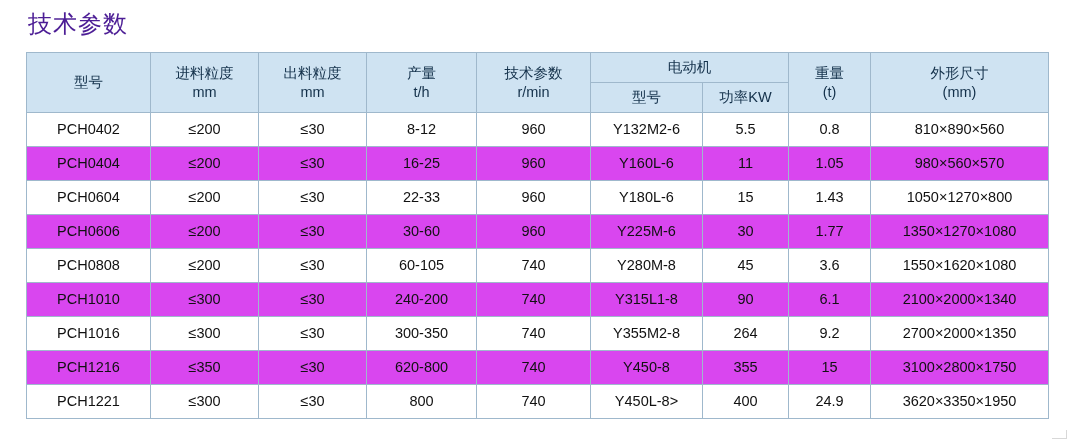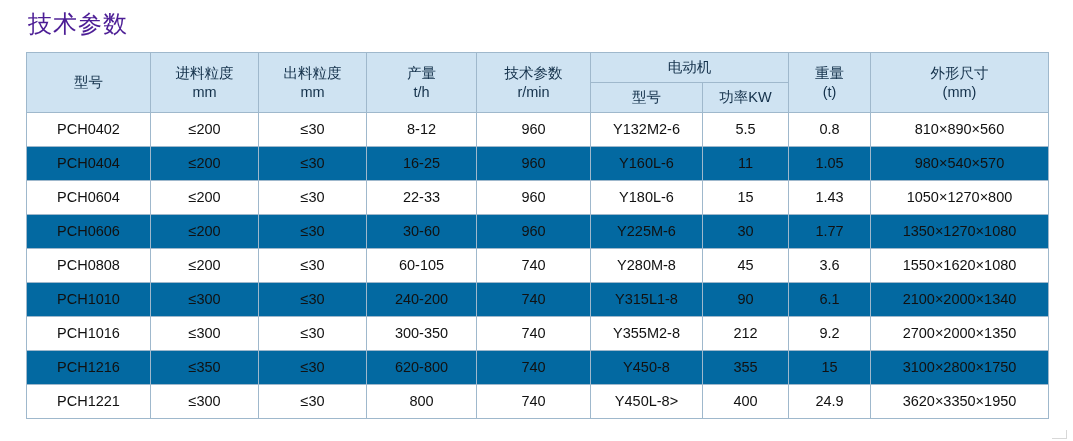--- a/index.html
+++ b/index.html
@@ -67,21 +67,21 @@
   .hdr-two-line span {
     display: block;
   }
   tbody td {
     height: 33px;
     background: #ffffff;
     font-size: 14.5px;
     color: #111111;
   }
   tbody tr.alt td {
-    background: #0369a1;
+    background: #d946ef;
     margin-left: 41px;
   }
   .col-model { width: 124px; }
   .col-feed { width: 108px; }
   .col-out { width: 108px; }
   .col-cap { width: 110px; }
   .col-rotor { width: 114px; }
   .col-motor-model { width: 112px; }
   .col-motor-power { width: 86px; }
   .col-weight { width: 82px; }
@@ -164,21 +164,21 @@
         </tr>
         <tr class="alt">
           <td>PCH0404</td>
           <td>≤200</td>
           <td>≤30</td>
           <td>16-25</td>
           <td>960</td>
           <td>Y160L-6</td>
           <td>11</td>
           <td>1.05</td>
-          <td>980×540×570</td>
+          <td>980×560×570</td>
         </tr>
         <tr>
           <td>PCH0604</td>
           <td>≤200</td>
           <td>≤30</td>
           <td>22-33</td>
           <td>960</td>
           <td>Y180L-6</td>
           <td>15</td>
           <td>1.43</td>
@@ -217,21 +217,21 @@
           <td>6.1</td>
           <td>2100×2000×1340</td>
         </tr>
         <tr>
           <td>PCH1016</td>
           <td>≤300</td>
           <td>≤30</td>
           <td>300-350</td>
           <td>740</td>
           <td>Y355M2-8</td>
-          <td>212</td>
+          <td>264</td>
           <td>9.2</td>
           <td>2700×2000×1350</td>
         </tr>
         <tr class="alt">
           <td>PCH1216</td>
           <td>≤350</td>
           <td>≤30</td>
           <td>620-800</td>
           <td>740</td>
           <td>Y450-8</td>

